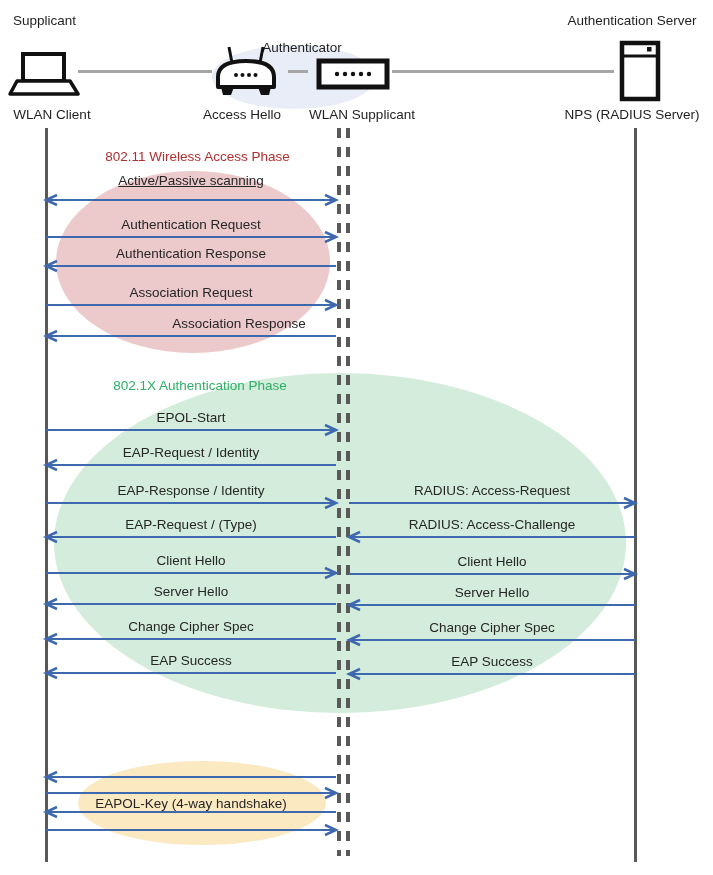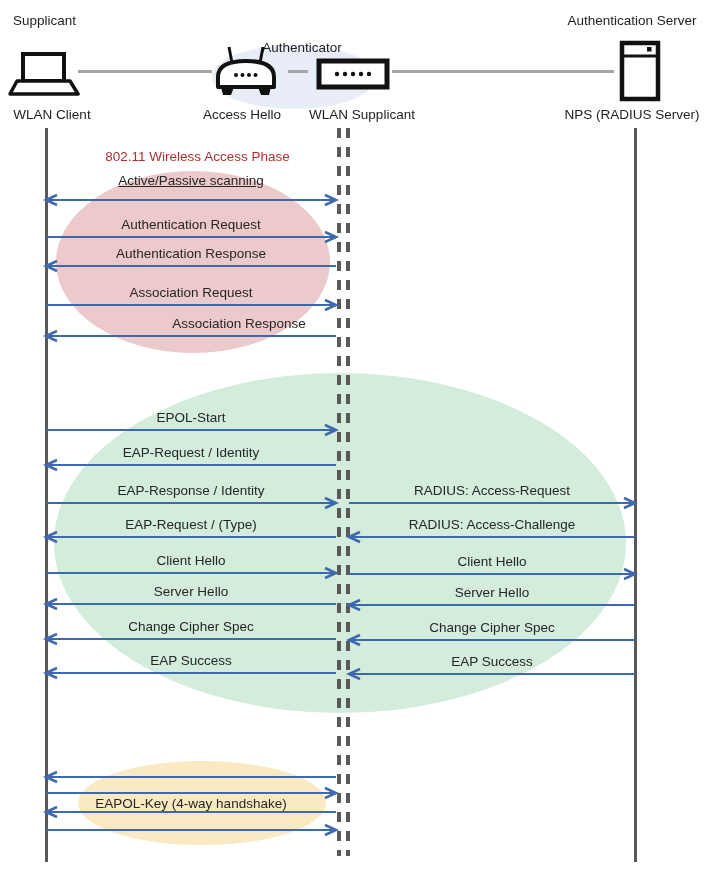--- a/index.html
+++ b/index.html
@@ -101,20 +101,21 @@
   <div class="nodelbl" id="n-ap">Access Hello</div>
   <div class="nodelbl" id="n-ctrl">WLAN Supplicant</div>
   <div class="nodelbl" id="n-nps">NPS (RADIUS Server)</div>
 
   <div class="lifeline" id="ll-client"></div>
   <div class="lifeline dashed" id="ll-dash1"></div>
   <div class="lifeline dashed" id="ll-dash2"></div>
   <div class="lifeline" id="ll-server"></div>
 
   <div class="phase" id="ph1" style="color: rgb(176, 47, 47);">802.11 Wireless Access Phase</div>
+  <div class="phase" id="ph2" style="color: rgb(47, 174, 103);">802.1X Authentication Phase</div>
 
   <svg id="arrows" width="713" height="875">
       <g>
         <line x1="46" y1="200" x2="336" y2="200" stroke="#3f69ae" stroke-width="2"></line>
         <polyline points="325,195 336,200 325,205" fill="none" stroke="#3f69ae" stroke-width="2.5"></polyline>
         <polyline points="57,195 46,200 57,205" fill="none" stroke="#3f69ae" stroke-width="2.5"></polyline>
       </g>
       <g>
         <line x1="46" y1="237" x2="336" y2="237" stroke="#3f69ae" stroke-width="2"></line>
         <polyline points="325,232 336,237 325,242" fill="none" stroke="#3f69ae" stroke-width="2.5"></polyline>

